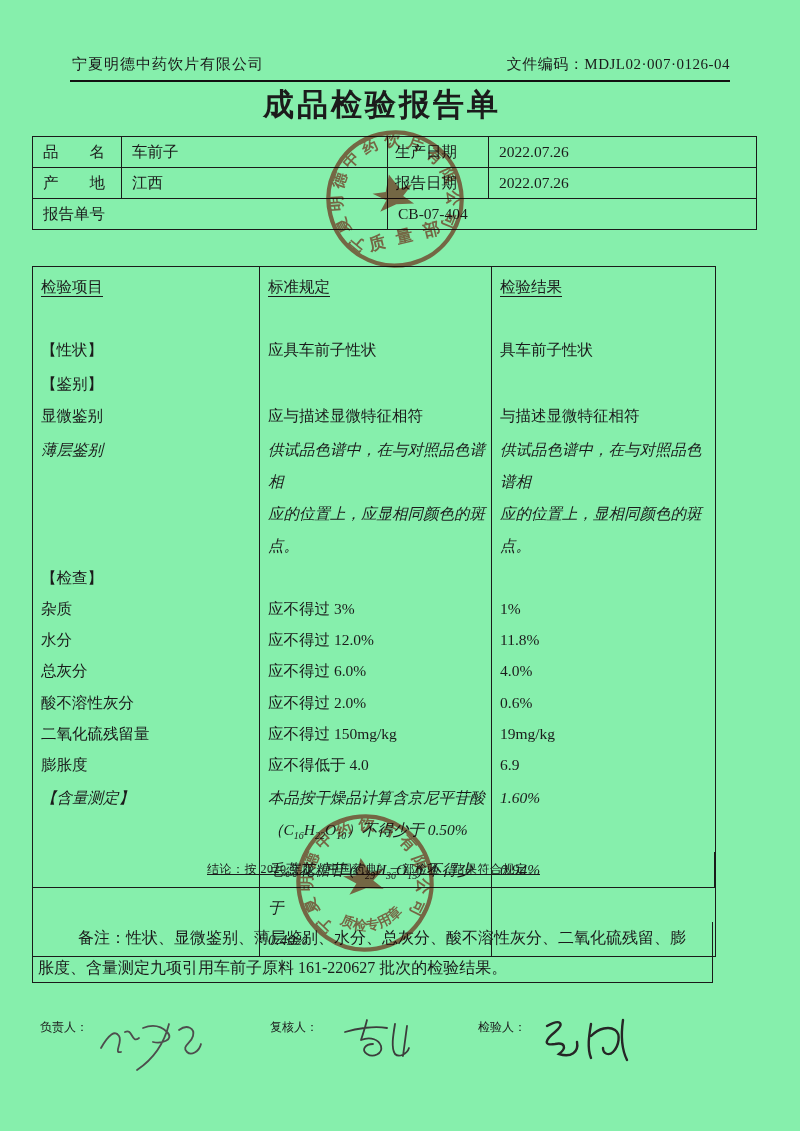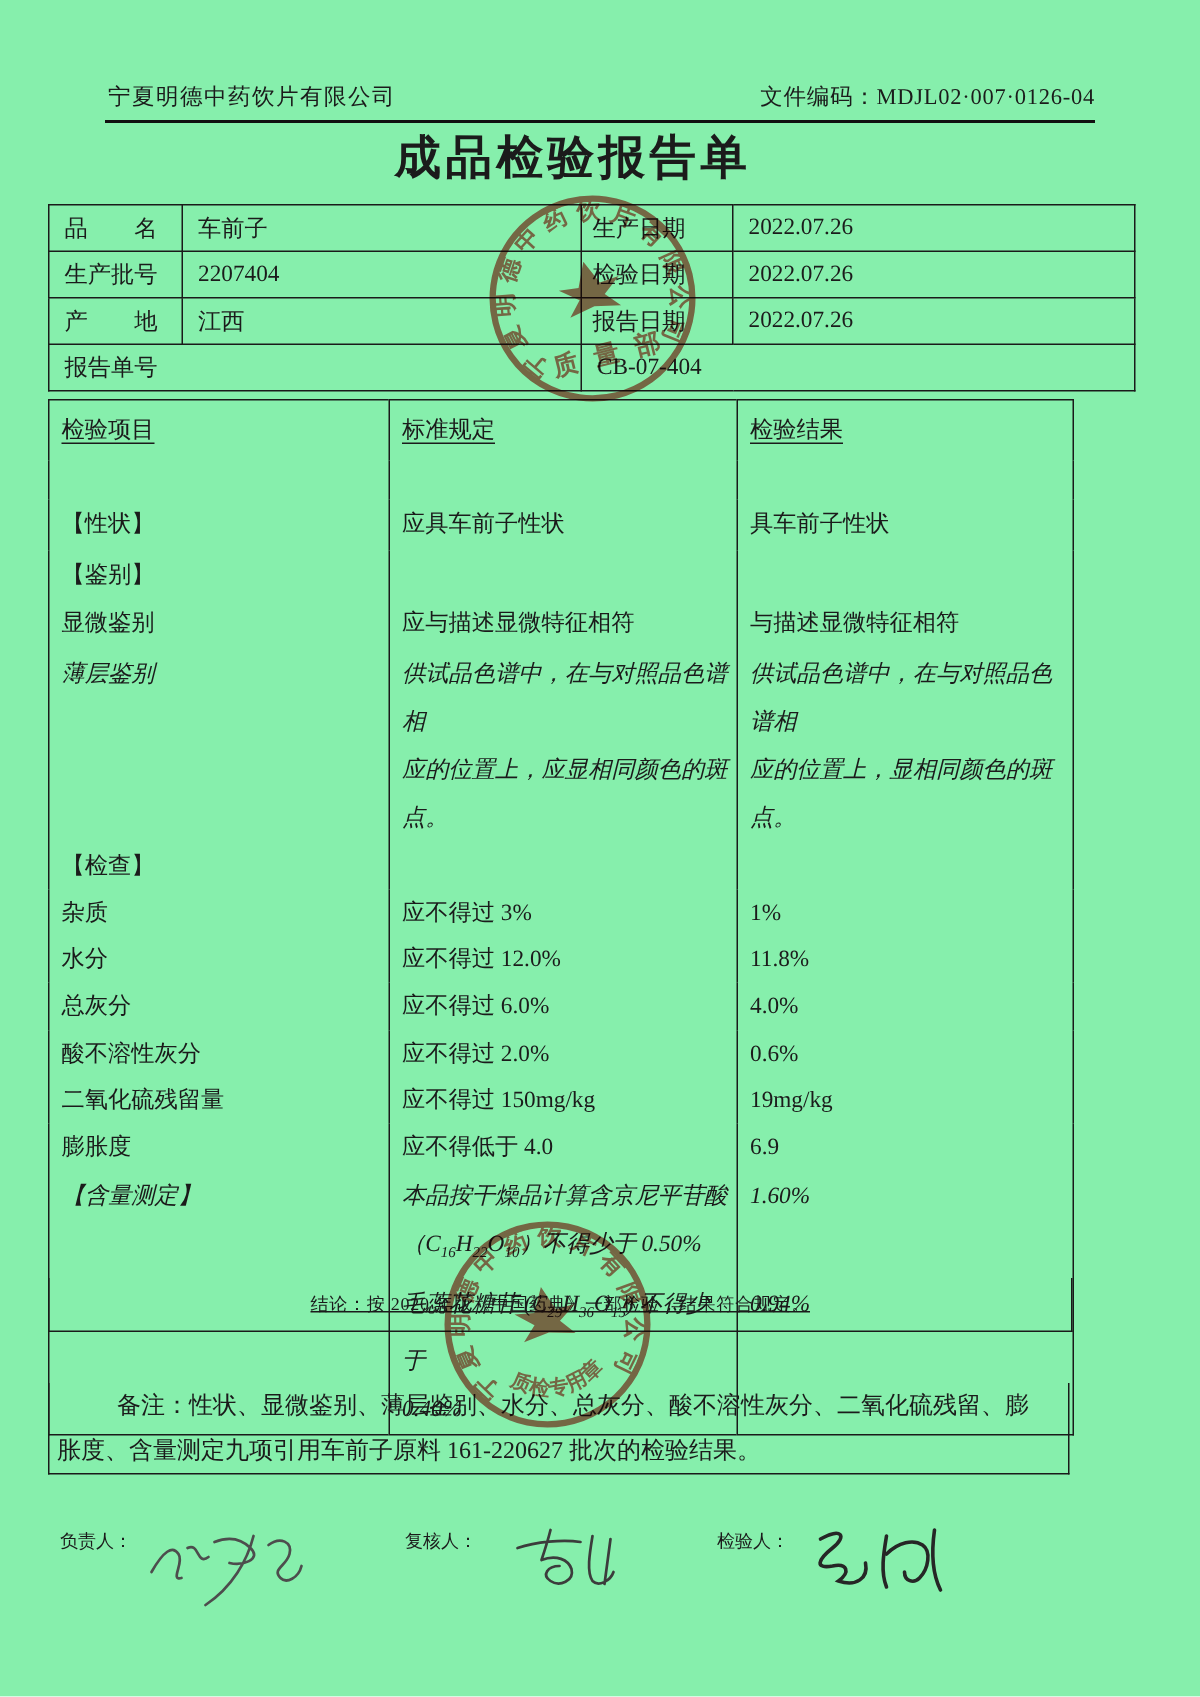--- a/index.html
+++ b/index.html
@@ -65,26 +65,20 @@
   </div>
 
   <div class="report-title">成品检验报告单</div>
 
   <table class="info-table">
     <tbody>
         <tr>
       <td class="c-label">品　　名</td>
       <td class="c-val">车前子</td>
       <td class="c-dlabel">生产日期</td>
-      <td class="c-dval">2022.07.26</td>
-    </tr>
-    <tr>
-      <td class="c-label">生产批号</td>
-      <td class="c-val">2207404</td>
-      <td class="c-dlabel">检验日期</td>
       <td class="c-dval">2022.07.26</td>
     </tr>
     <tr>
       <td class="c-label">产　　地</td>
       <td class="c-val">江西</td>
       <td class="c-dlabel">报告日期</td>
       <td class="c-dval">2022.07.26</td>
     </tr>
     <tr>
       <td colspan="2">报告单号</td>

